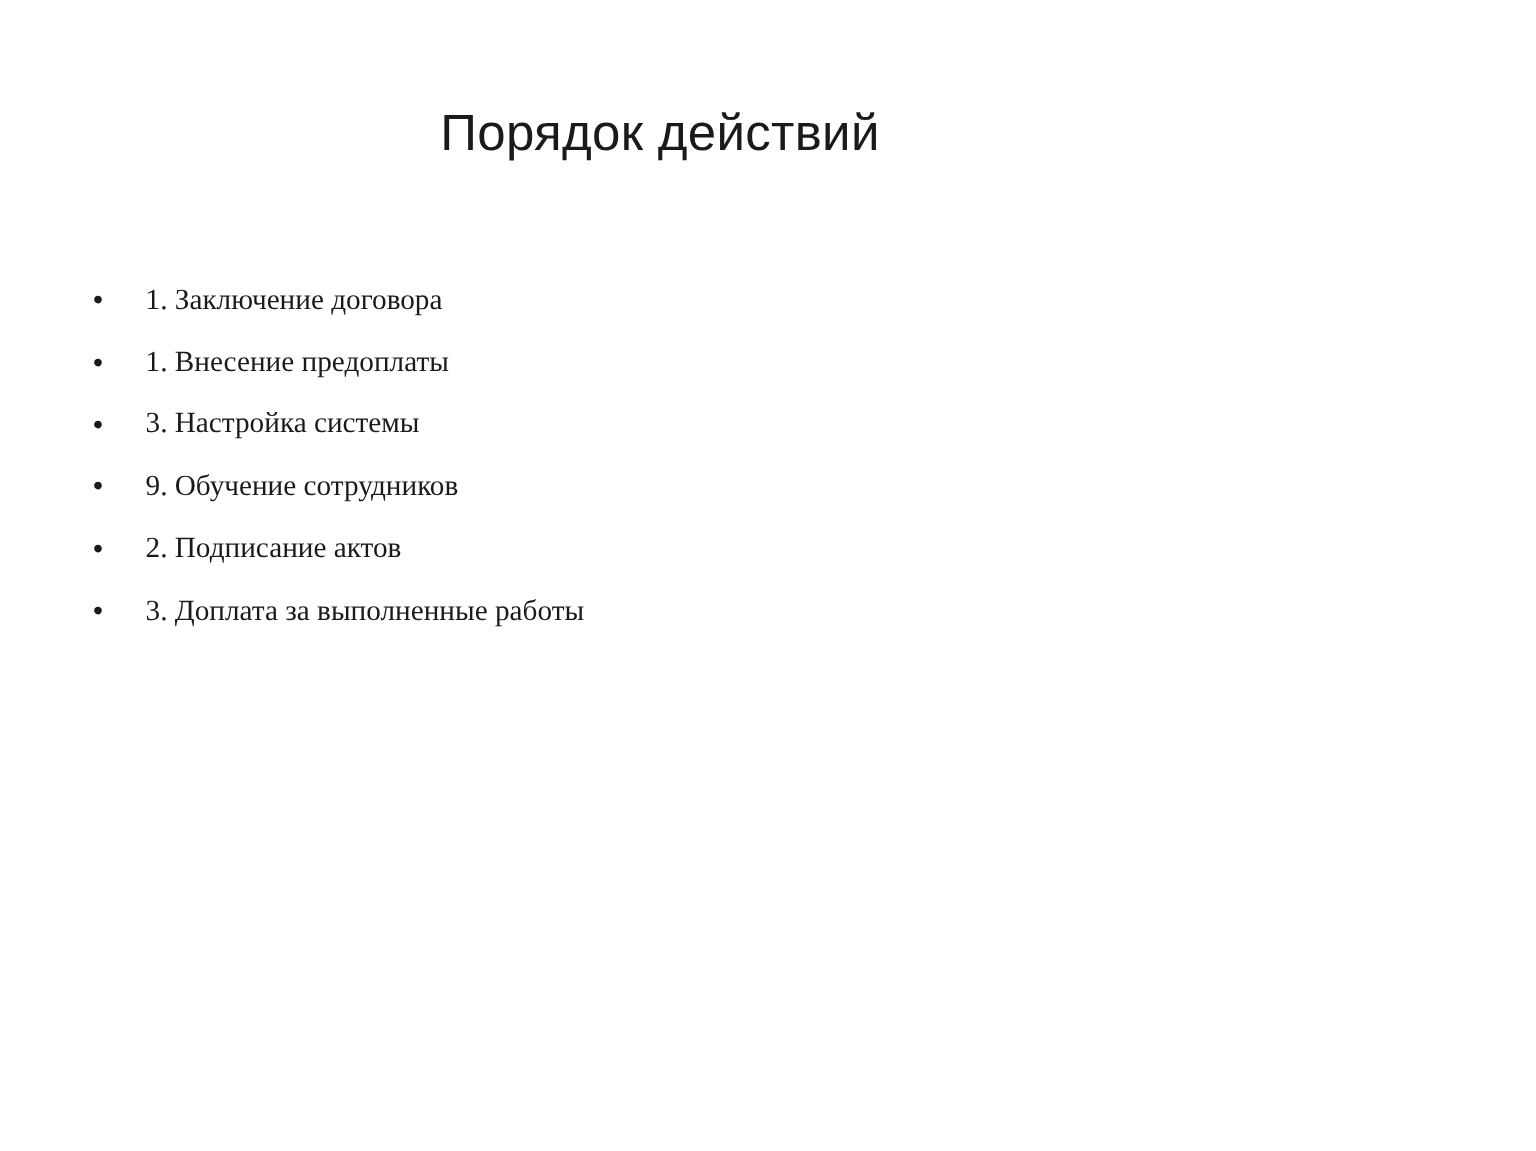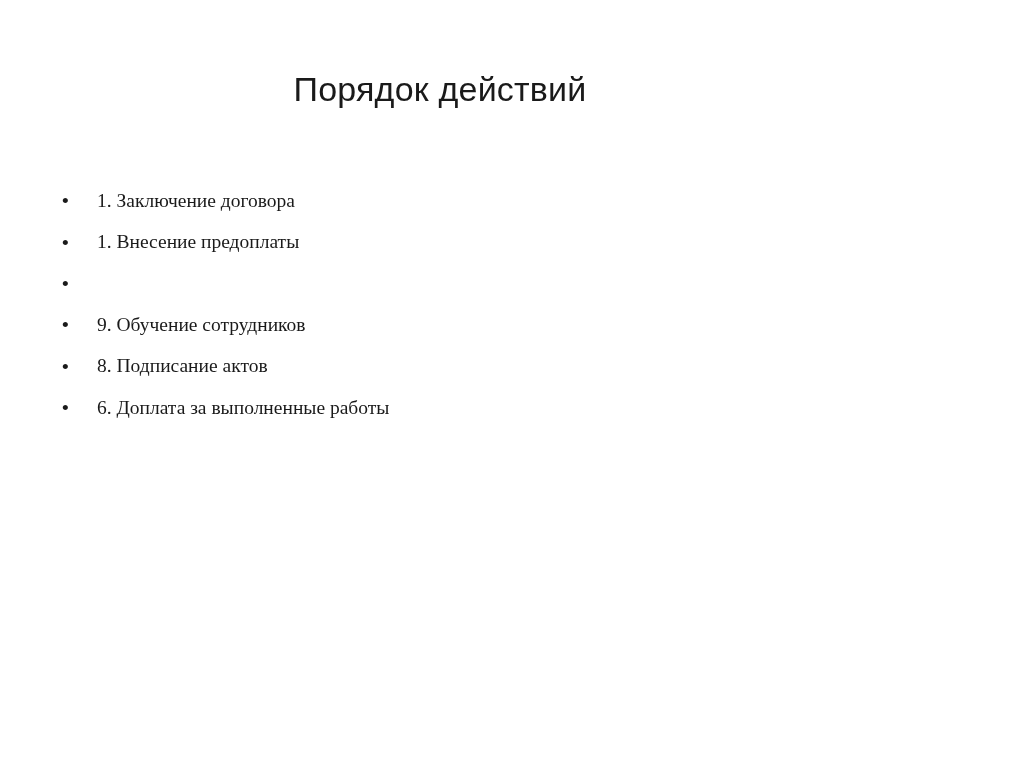--- a/index.html
+++ b/index.html
@@ -62,27 +62,28 @@
       <li>
         <span class="bullet-marker">•</span>
         <span class="bullet-text">1. Заключение договора</span>
       </li>
       <li>
         <span class="bullet-marker">•</span>
         <span class="bullet-text">1. Внесение предоплаты</span>
       </li>
       <li>
         <span class="bullet-marker">•</span>
+        <span class="bullet-text">3. Настройка системы</span>
       </li>
       <li>
         <span class="bullet-marker">•</span>
         <span class="bullet-text">9. Обучение сотрудников</span>
       </li>
       <li>
         <span class="bullet-marker">•</span>
-        <span class="bullet-text">8. Подписание актов</span>
+        <span class="bullet-text">2. Подписание актов</span>
       </li>
       <li>
         <span class="bullet-marker">•</span>
-        <span class="bullet-text">6. Доплата за выполненные работы</span>
+        <span class="bullet-text">3. Доплата за выполненные работы</span>
       </li>
     </ul>
 </div>
 
 </body></html>

